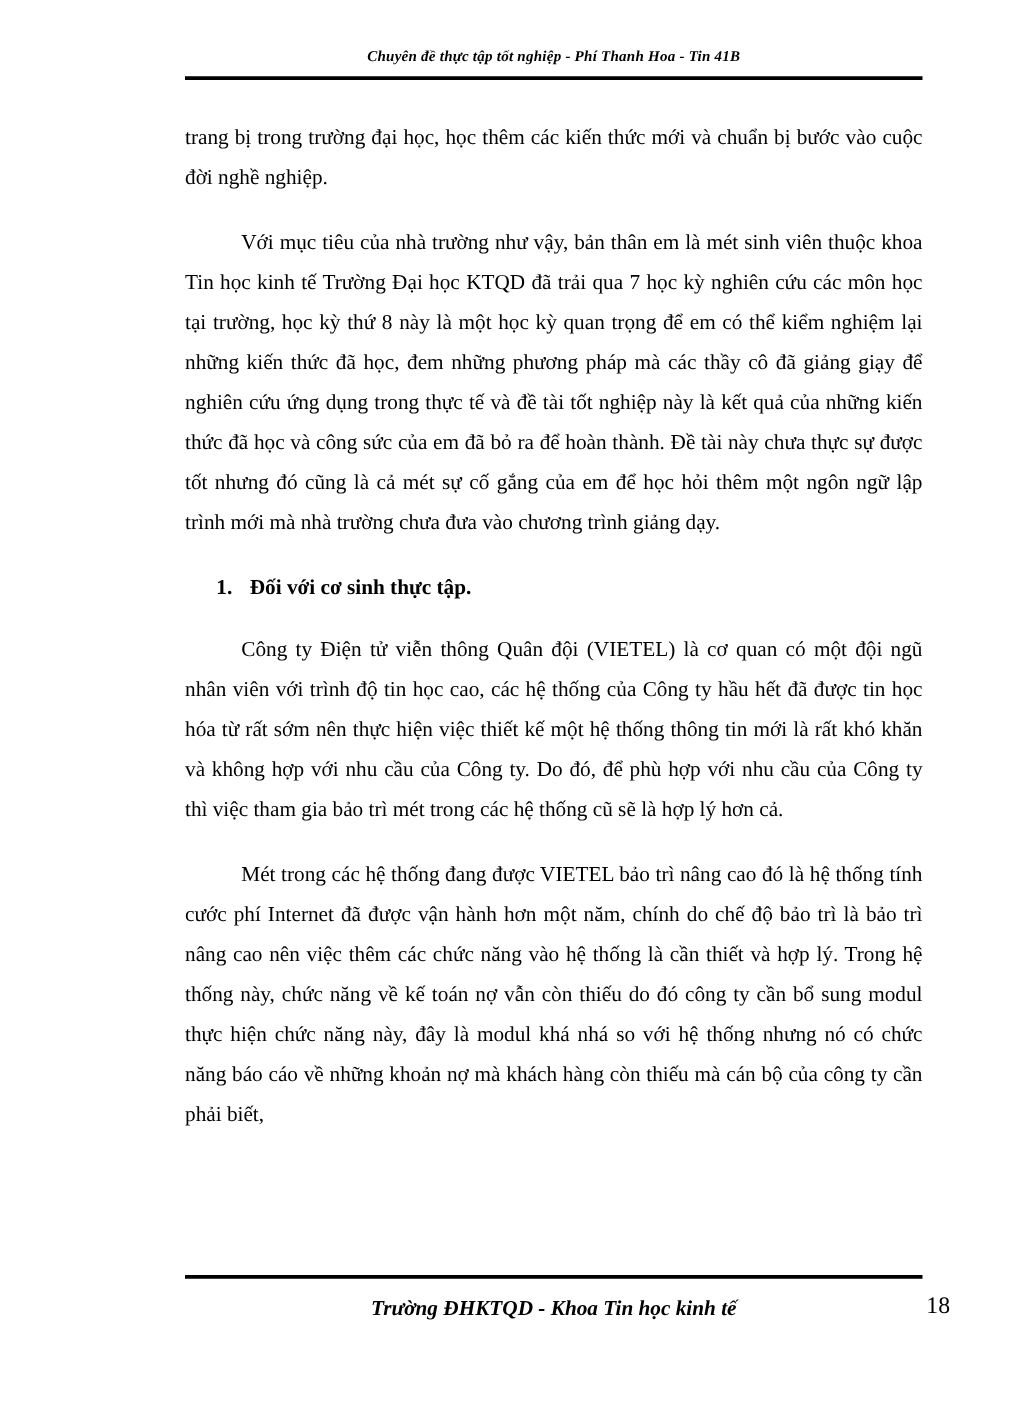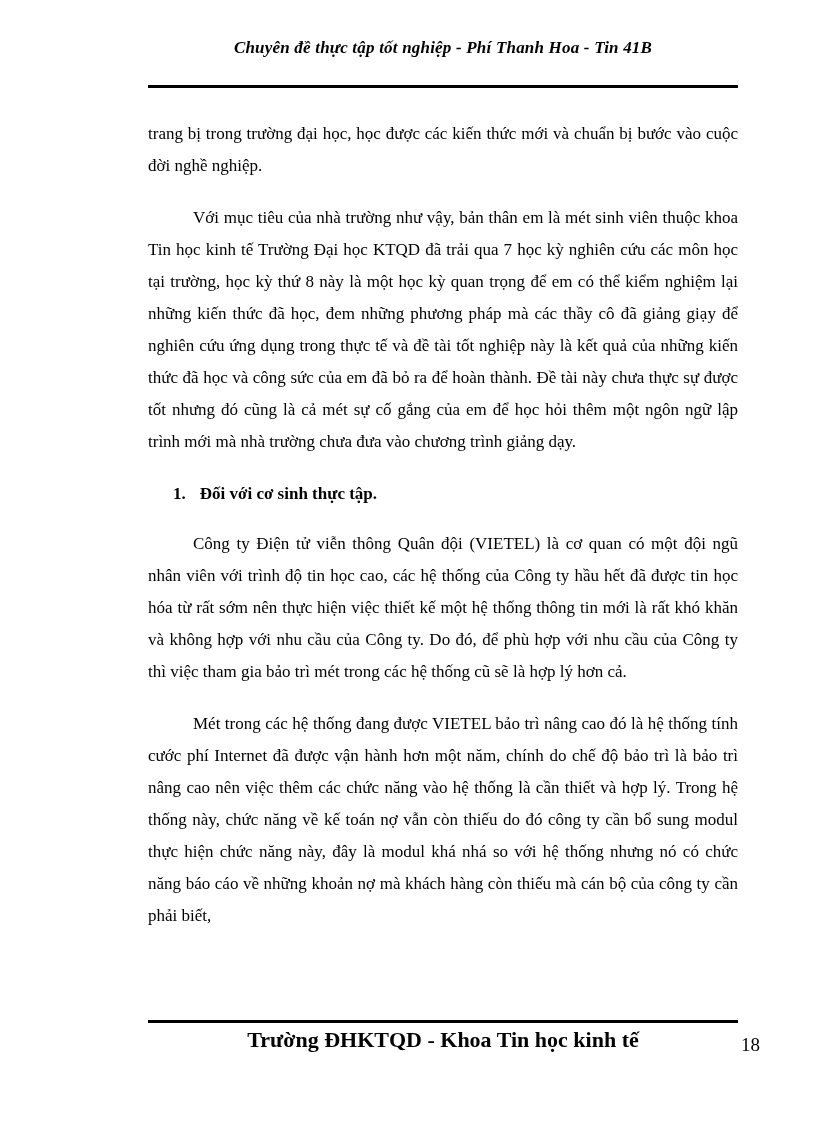--- a/index.html
+++ b/index.html
@@ -18,23 +18,23 @@
   .content {
     position: absolute;
     left: 148px;
     width: 590px;
     top: 38px;
   }
   .header-text {
     text-align: center;
     font-weight: bold;
     font-style: italic;
-    font-size: 17px;
+    font-size: 12px;
     letter-spacing: 0.2px;
-    padding-bottom: 27px;
+    padding-bottom: 8px;
   }
   .header-rule {
     height: 3px;
     background: #000000;
   }
   .body-text {
     margin-top: 30px;
     font-size: 17px;
     line-height: 32px;
     text-align: justify;
@@ -63,22 +63,23 @@
     width: 590px;
     top: 1020px;
   }
   .footer-rule {
     height: 3px;
     background: #000000;
   }
   .footer-text {
     text-align: center;
     font-weight: bold;
-    font-size: 22px;
-    margin-top: 4px;
+    font-style: italic;
+    font-size: 17px;
+    margin-top: 14px;
   }
   .page-number {
     position: absolute;
     right: -22px;
     top: 14px;
     font-size: 19px;
     font-weight: normal;
     font-style: normal;
   }
 </style>
@@ -89,21 +90,21 @@
 
   <div class="content">
 
     <div class="header">
       <div class="header-text">Chuyên đề thực tập tốt nghiệp - Phí Thanh Hoa - Tin 41B</div>
       <div class="header-rule"></div>
     </div>
 
     <div class="body-text">
 
-      <p class="para first">trang bị trong trường đại học, học được các kiến thức mới và chuẩn bị bước vào cuộc đời nghề nghiệp.</p>
+      <p class="para first">trang bị trong trường đại học, học thêm các kiến thức mới và chuẩn bị bước vào cuộc đời nghề nghiệp.</p>
 
       <p class="para">Với mục tiêu của nhà trường như vậy, bản thân em là mét sinh viên thuộc khoa Tin học kinh tế Trường Đại học KTQD đã trải qua 7 học kỳ nghiên cứu các môn học tại trường, học kỳ thứ 8 này là một học kỳ quan trọng để em có thể kiểm nghiệm lại những kiến thức đã học, đem những phương pháp mà các thầy cô đã giảng giạy để nghiên cứu ứng dụng trong thực tế và đề tài tốt nghiệp này là kết quả của những kiến thức đã học và công sức của em đã bỏ ra để hoàn thành. Đề tài này chưa thực sự được tốt nhưng đó cũng là cả mét sự cố gắng của em để học hỏi thêm một ngôn ngữ lập trình mới mà nhà trường chưa đưa vào chương trình giảng dạy.</p>
 
       <div class="heading">
         <span class="heading-number">1.</span><span>Đối với cơ sinh thực tập.</span>
       </div>
 
       <p class="para">Công ty Điện tử viễn thông Quân đội (VIETEL) là cơ quan có một đội ngũ nhân viên với trình độ tin học cao, các hệ thống của Công ty hầu hết đã được tin học hóa từ rất sớm nên thực hiện việc thiết kế một hệ thống thông tin mới là rất khó khăn và không hợp với nhu cầu của Công ty. Do đó, để phù hợp với nhu cầu của Công ty thì việc tham gia bảo trì mét trong các hệ thống cũ sẽ là hợp lý hơn cả.</p>
 
       <p class="para">Mét trong các hệ thống đang được VIETEL bảo trì nâng cao đó là hệ thống tính cước phí Internet đã được vận hành hơn một năm, chính do chế độ bảo trì là bảo trì nâng cao nên việc thêm các chức năng vào hệ thống là cần thiết và hợp lý. Trong hệ thống này, chức năng về kế toán nợ vẫn còn thiếu do đó công ty cần bổ sung modul thực hiện chức năng này, đây là modul khá nhá so với hệ thống nhưng nó có chức năng báo cáo về những khoản nợ mà khách hàng còn thiếu mà cán bộ của công ty cần phải biết,</p>

